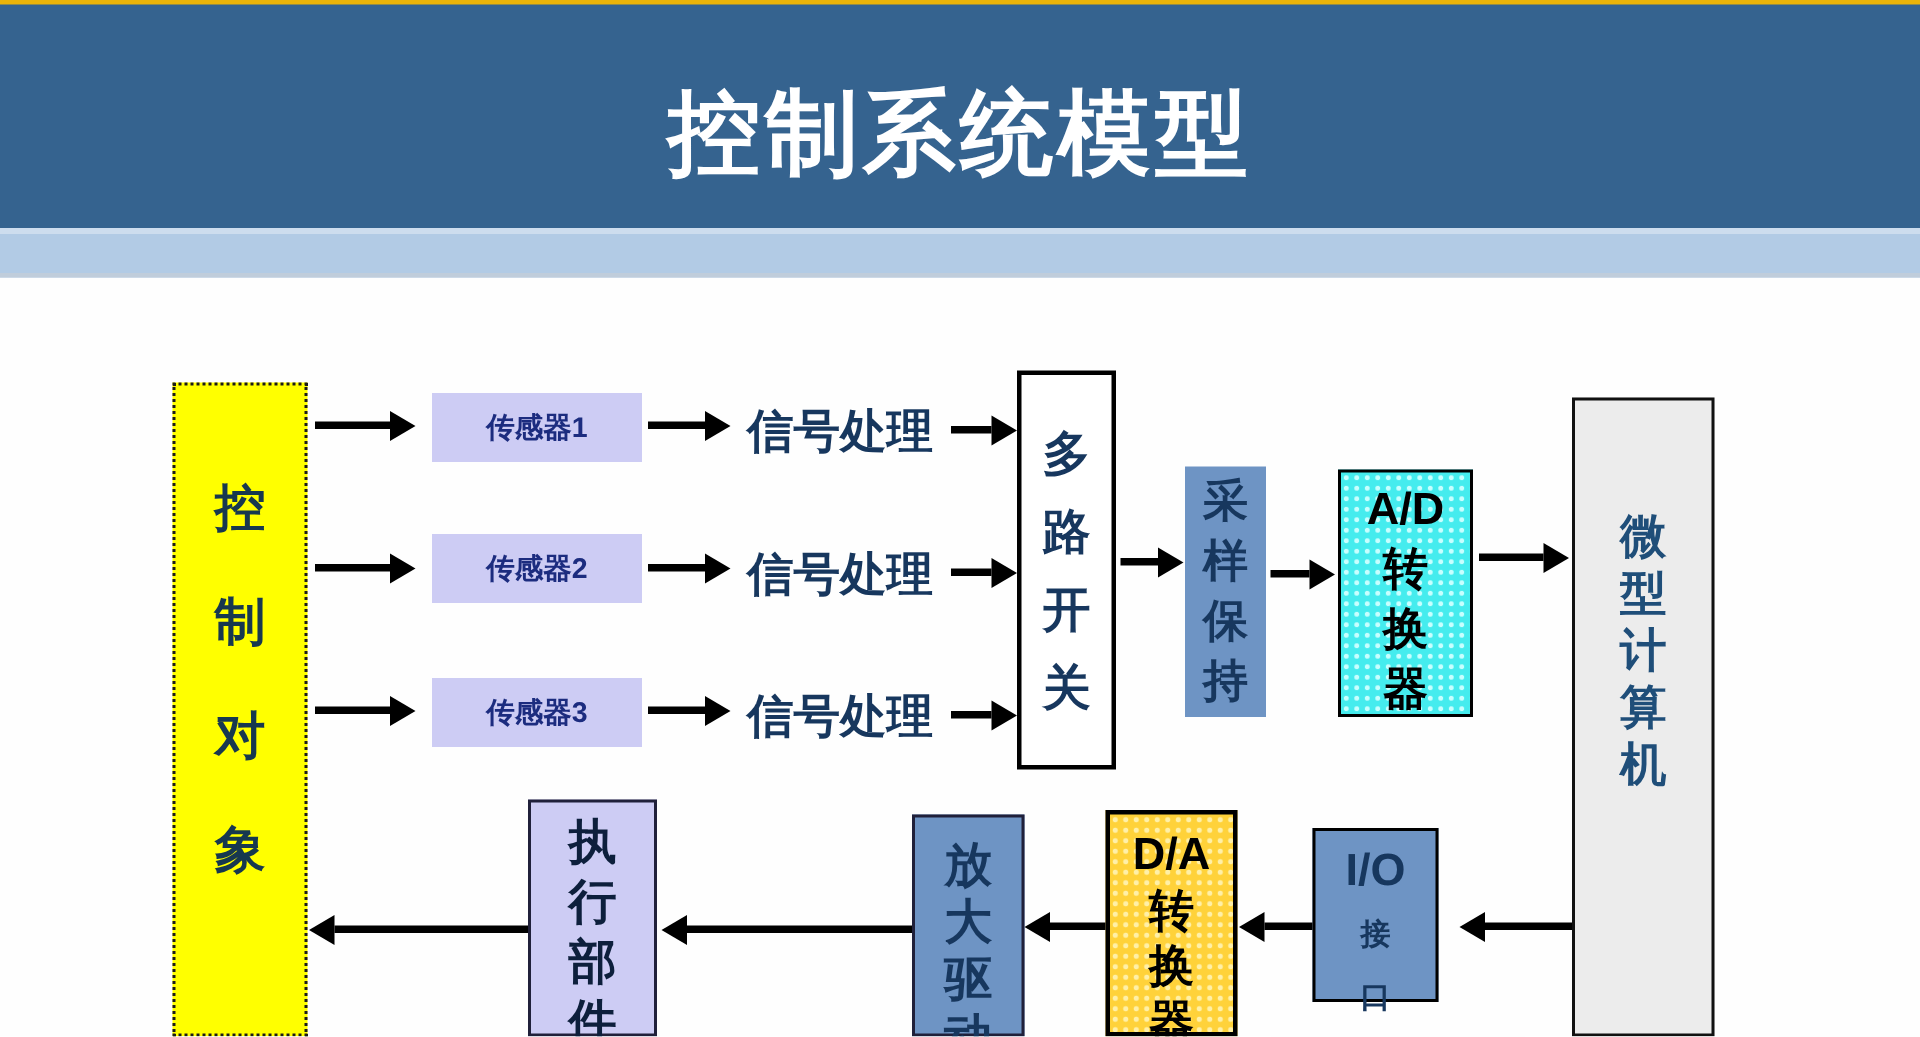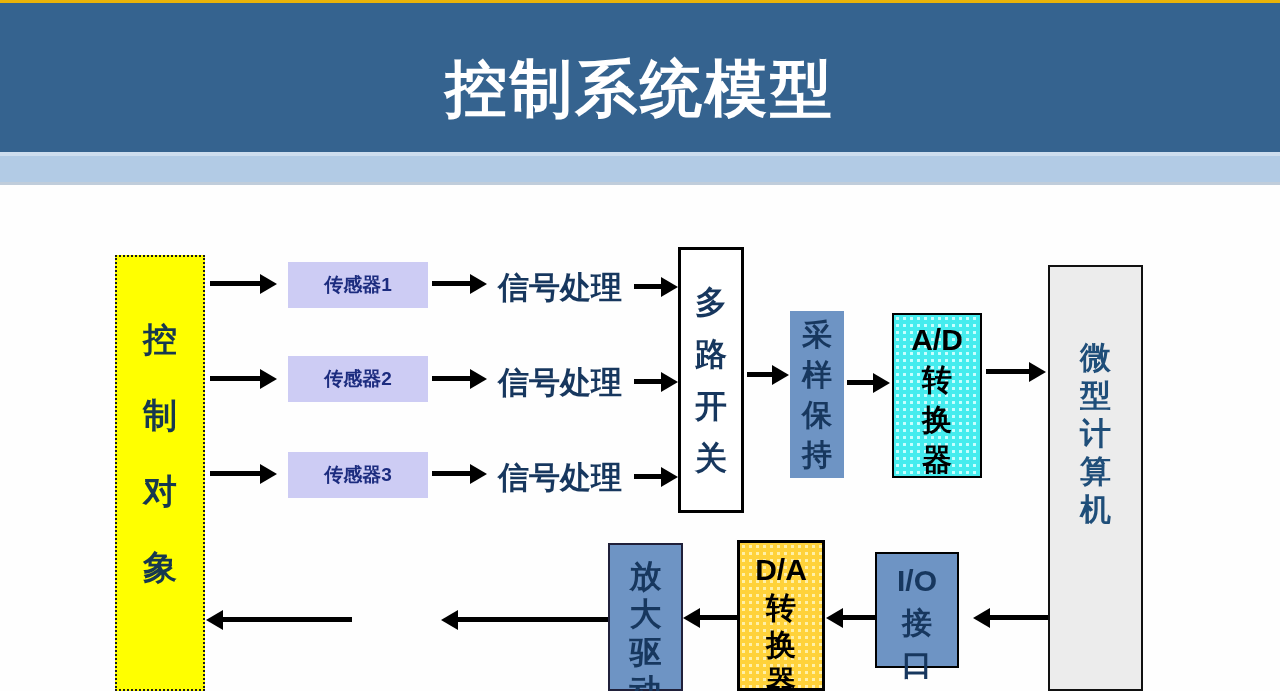--- a/index.html
+++ b/index.html
@@ -92,21 +92,21 @@
     border:3px solid #000; padding-top:8px;
   }
   .da .lat { font-size:30px; line-height:38px; color:#000; }
   .da .vtext { width:32px; font-size:30px; line-height:37px; color:#000; }
   
   .io {
     left:875px; top:552px; width:84px; height:116px;
     background:#6e94c4; border:2px solid #000000; padding-top:6px;
   }
   .io .lat { font-size:30px; line-height:42px; color:#17375e; font-weight:bold; }
-  .io .vtext { width:32px; font-size:30px; line-height:42px; color:#17375e;text-align:center; }
+  .io .vtext { width:32px; font-size:20px; line-height:42px; color:#17375e;text-align:center; }
   
   .ar, .al { position:absolute; height:5px; background:#000; }
   .ar::after {
     content:""; position:absolute; right:-17px; top:50%; transform:translateY(-50%);
     border-top:10px solid rgba(0,0,0,0); border-bottom:10px solid rgba(0,0,0,0);
     border-left:17px solid #000;
   }
   .al::before {
     content:""; position:absolute; left:-17px; top:50%; transform:translateY(-50%);
     border-top:10px solid rgba(0,0,0,0); border-bottom:10px solid rgba(0,0,0,0);
@@ -151,20 +151,23 @@
 
   <div class="box ad">
     <div class="lat">A/D</div>
     <div class="vtext">转换器</div>
   </div>
 
   <div class="box mcu">
     <div class="vtext">微型计算机</div>
   </div>
 
+  <div class="box act">
+    <div class="vtext">执行部件</div>
+  </div>
 
   <div class="box amp">
     <div class="vtext">放大驱动</div>
   </div>
 
   <div class="box da">
     <div class="lat">D/A</div>
     <div class="vtext">转换器</div>
   </div>
 

